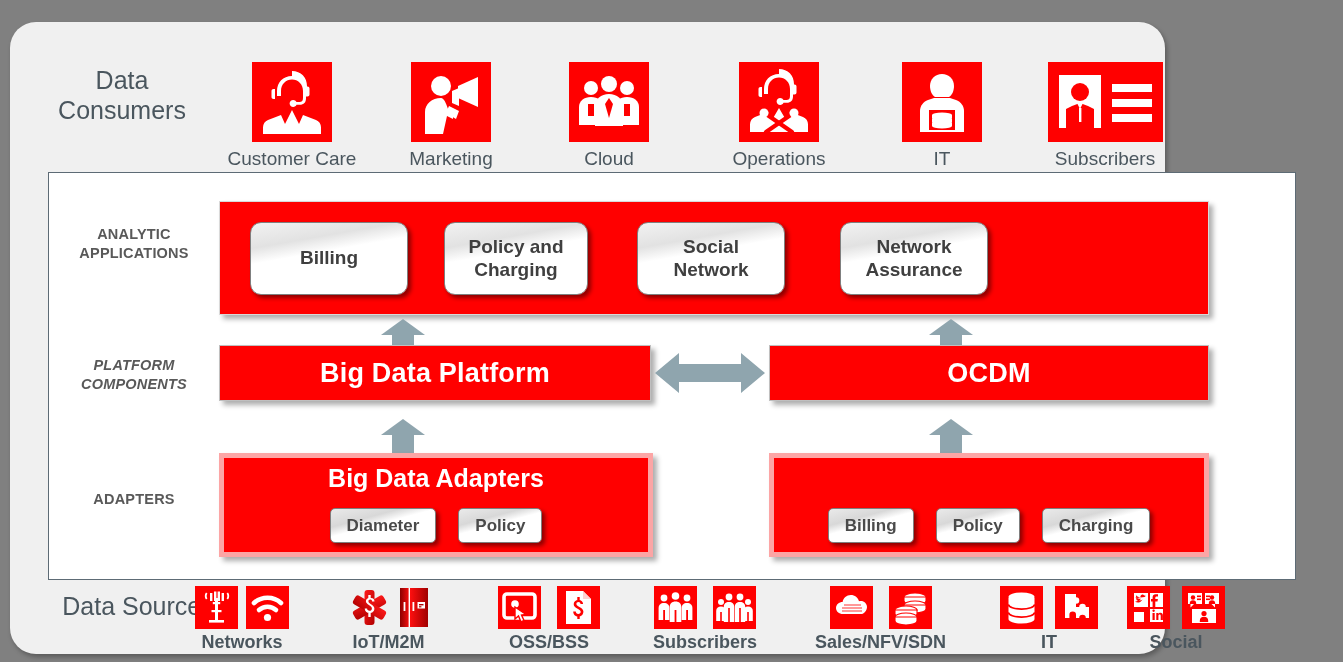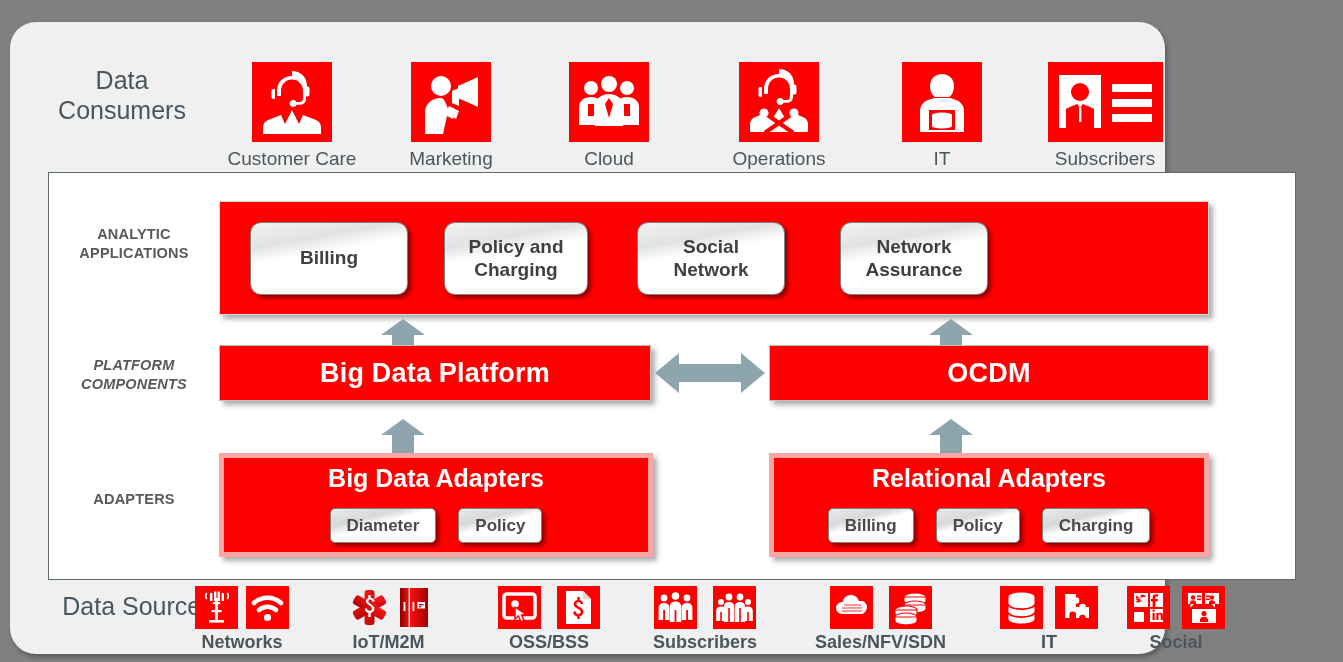--- a/index.html
+++ b/index.html
@@ -343,21 +343,20 @@
 
     <div class="adapt-box" id="box-bda">
       <div class="adapt-title">Big Data Adapters</div>
       <div class="sub-row">
         <div class="sub-btn">Diameter</div>
         <div class="sub-btn">Policy</div>
       </div>
     </div>
 
     <div class="adapt-box" id="box-ra">
-      <div class="adapt-title">Relational Adapters</div>
       <div class="sub-row">
         <div class="sub-btn">Billing</div>
         <div class="sub-btn">Policy</div>
         <div class="sub-btn">Charging</div>
       </div>
     </div>
   </div>
 
   <div id="sources-band">
     <div class="band-label" id="sources-label" style="top:10px;">Data

